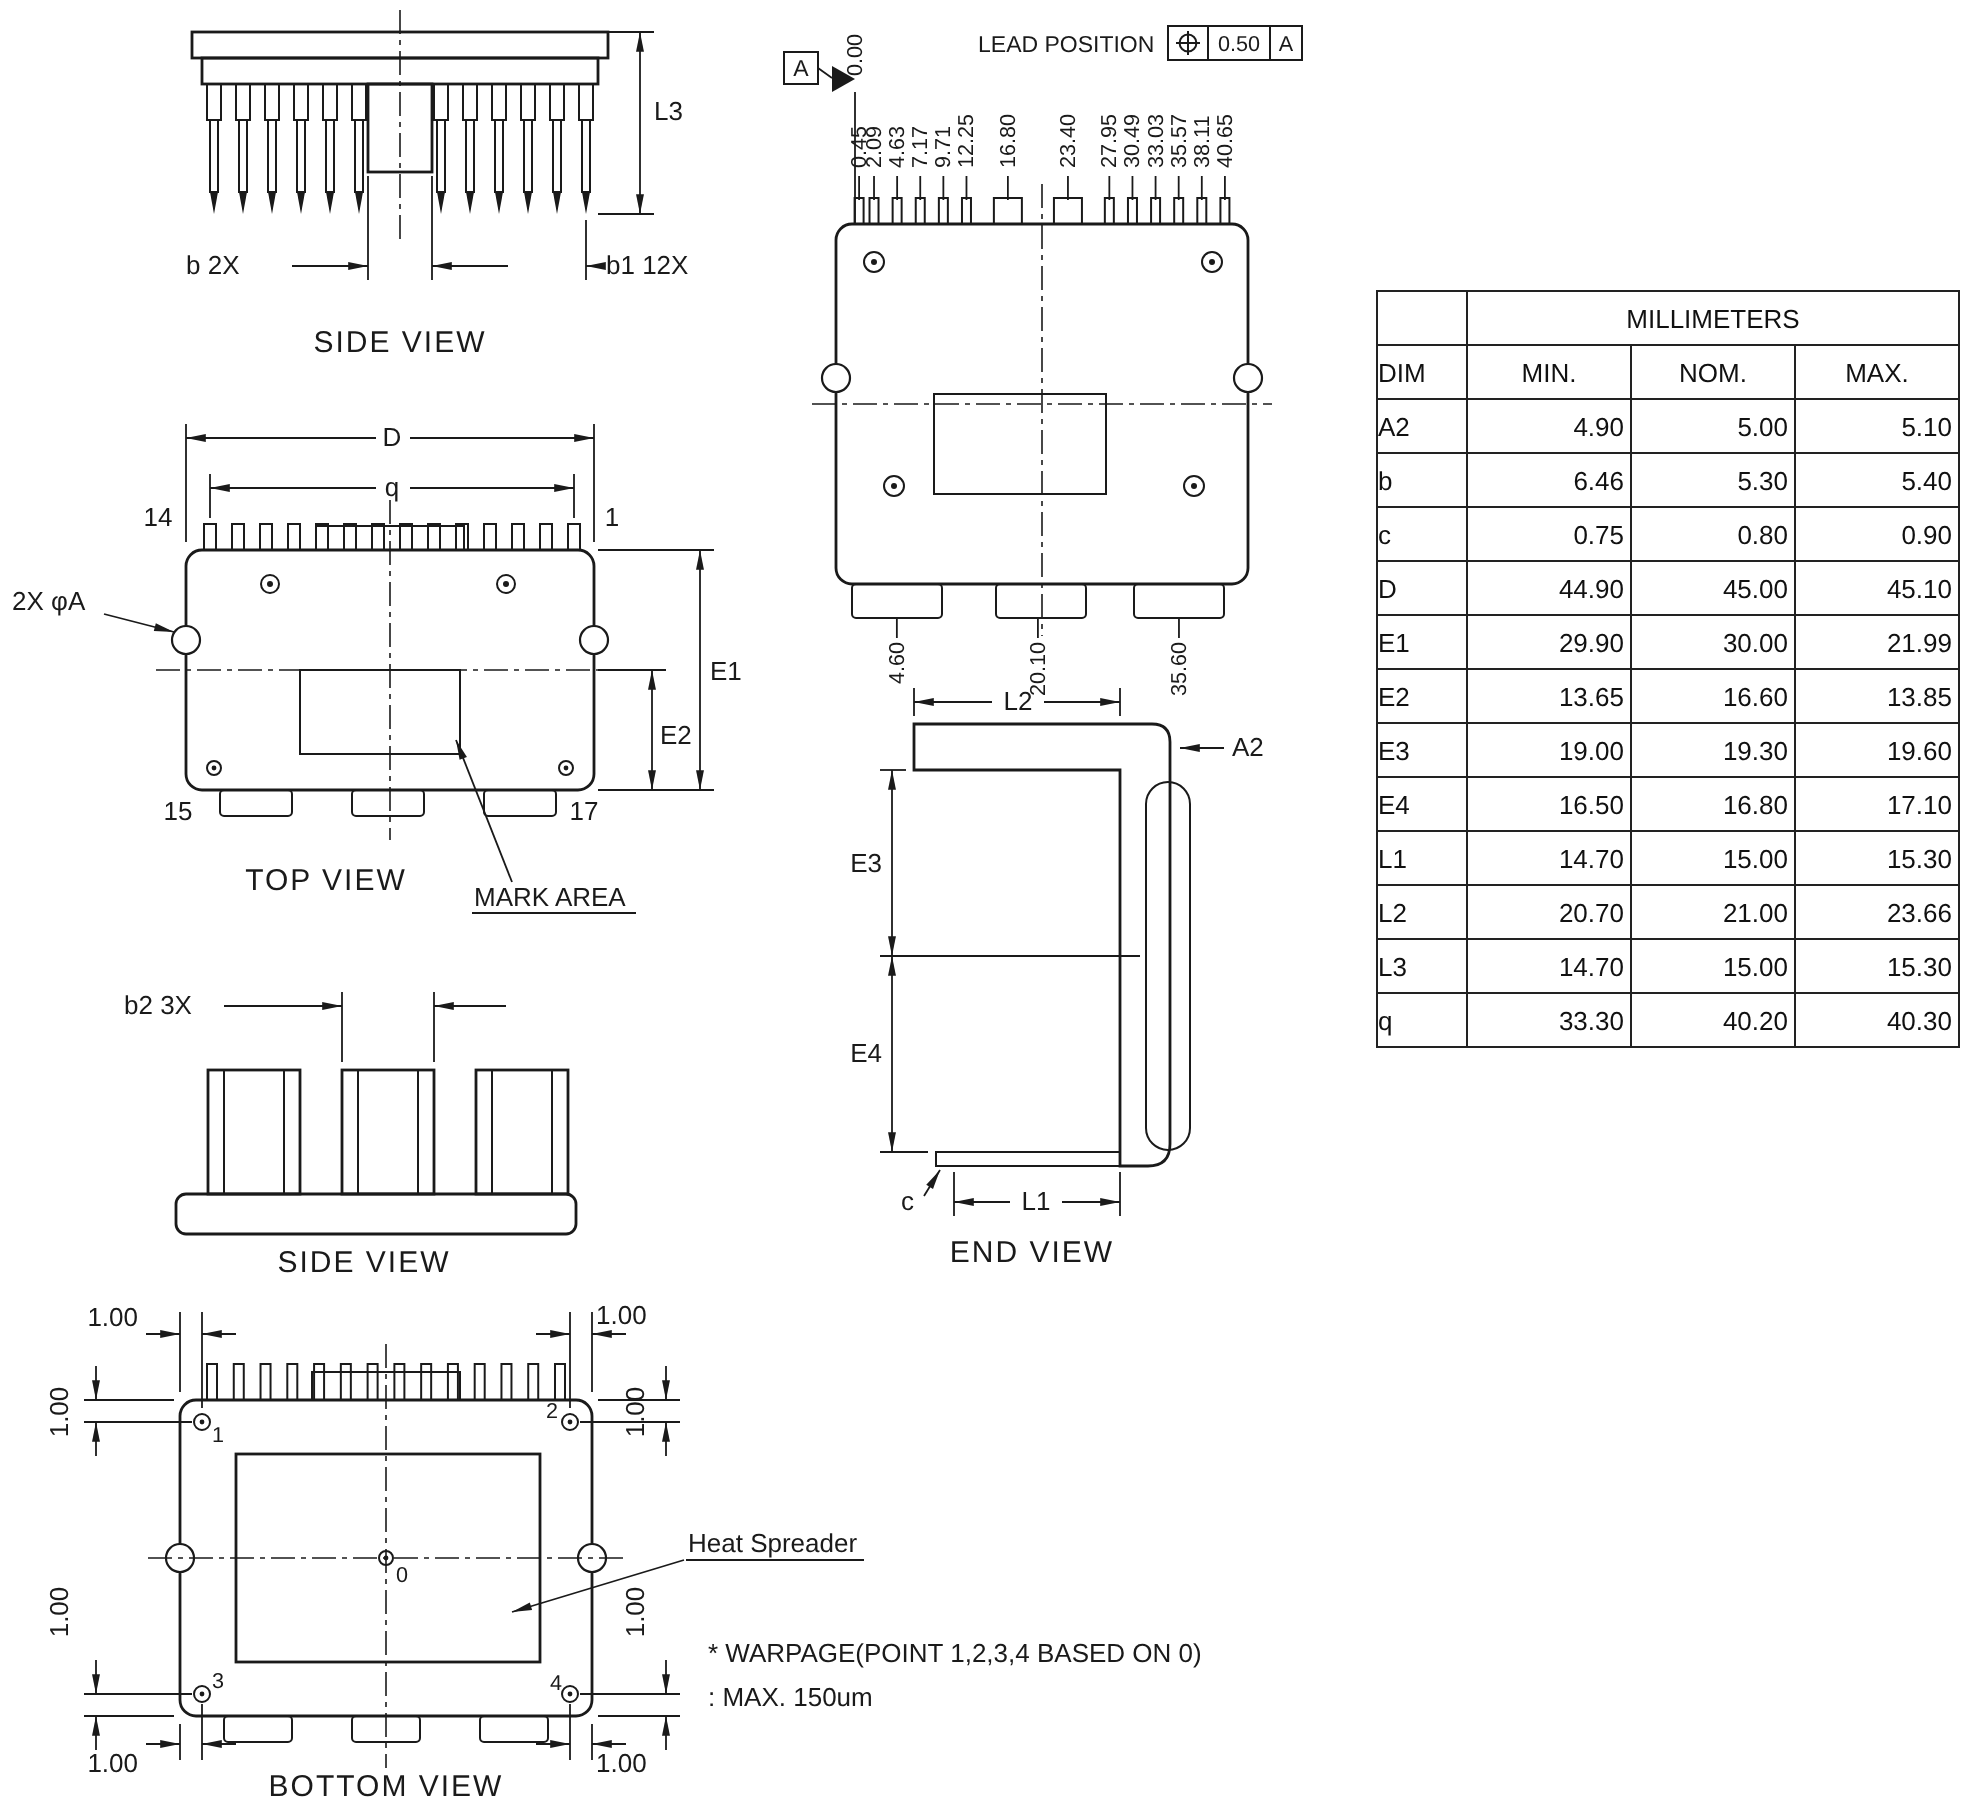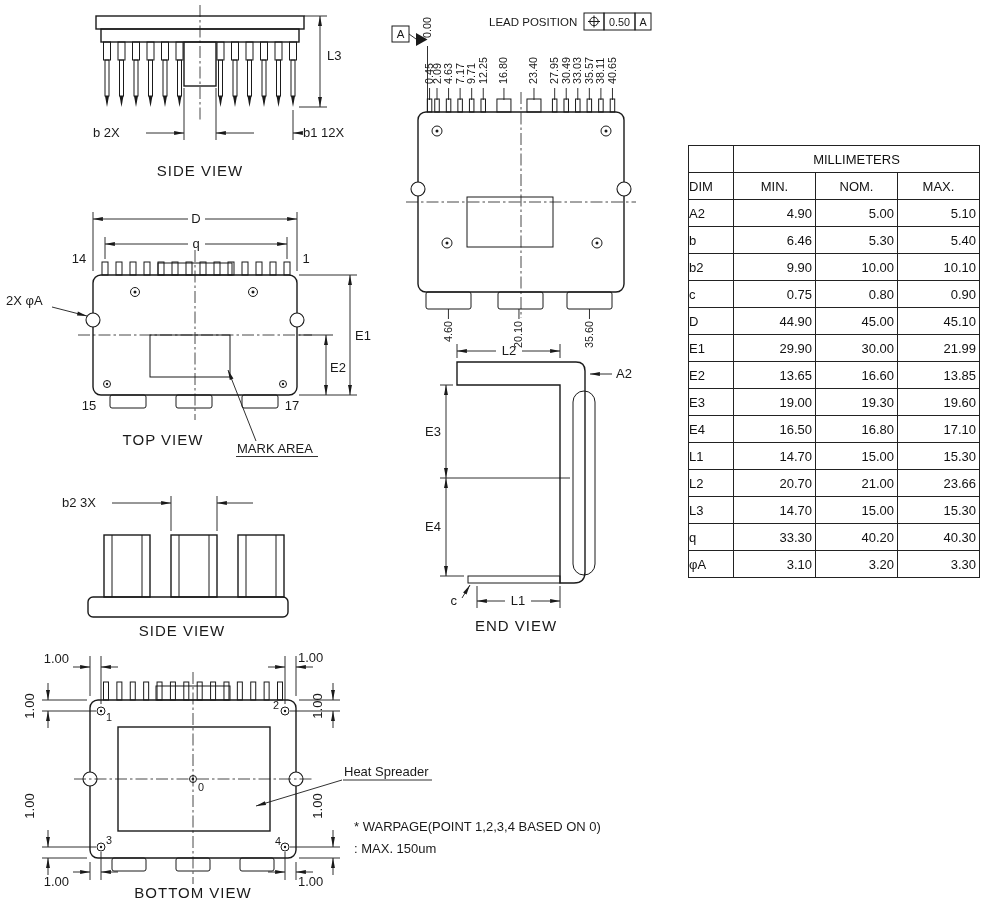--- a/index.html
+++ b/index.html
@@ -458,26 +458,20 @@
       <td class="c-val">5.00</td>
       <td class="c-val">5.10</td>
     </tr>
         <tr>
       <td class="c-dim">b</td>
       <td class="c-val">6.46</td>
       <td class="c-val">5.30</td>
       <td class="c-val">5.40</td>
     </tr>
         <tr>
-      <td class="c-dim">b2</td>
-      <td class="c-val">9.90</td>
-      <td class="c-val">10.00</td>
-      <td class="c-val">10.10</td>
-    </tr>
-        <tr>
       <td class="c-dim">c</td>
       <td class="c-val">0.75</td>
       <td class="c-val">0.80</td>
       <td class="c-val">0.90</td>
     </tr>
         <tr>
       <td class="c-dim">D</td>
       <td class="c-val">44.90</td>
       <td class="c-val">45.00</td>
       <td class="c-val">45.10</td>
@@ -523,22 +517,16 @@
       <td class="c-val">14.70</td>
       <td class="c-val">15.00</td>
       <td class="c-val">15.30</td>
     </tr>
         <tr>
       <td class="c-dim">q</td>
       <td class="c-val">33.30</td>
       <td class="c-val">40.20</td>
       <td class="c-val">40.30</td>
     </tr>
-        <tr>
-      <td class="c-dim">φA</td>
-      <td class="c-val">3.10</td>
-      <td class="c-val">3.20</td>
-      <td class="c-val">3.30</td>
-    </tr>
       </tbody>
 </table>
 
 </div>
 
 </body></html>

